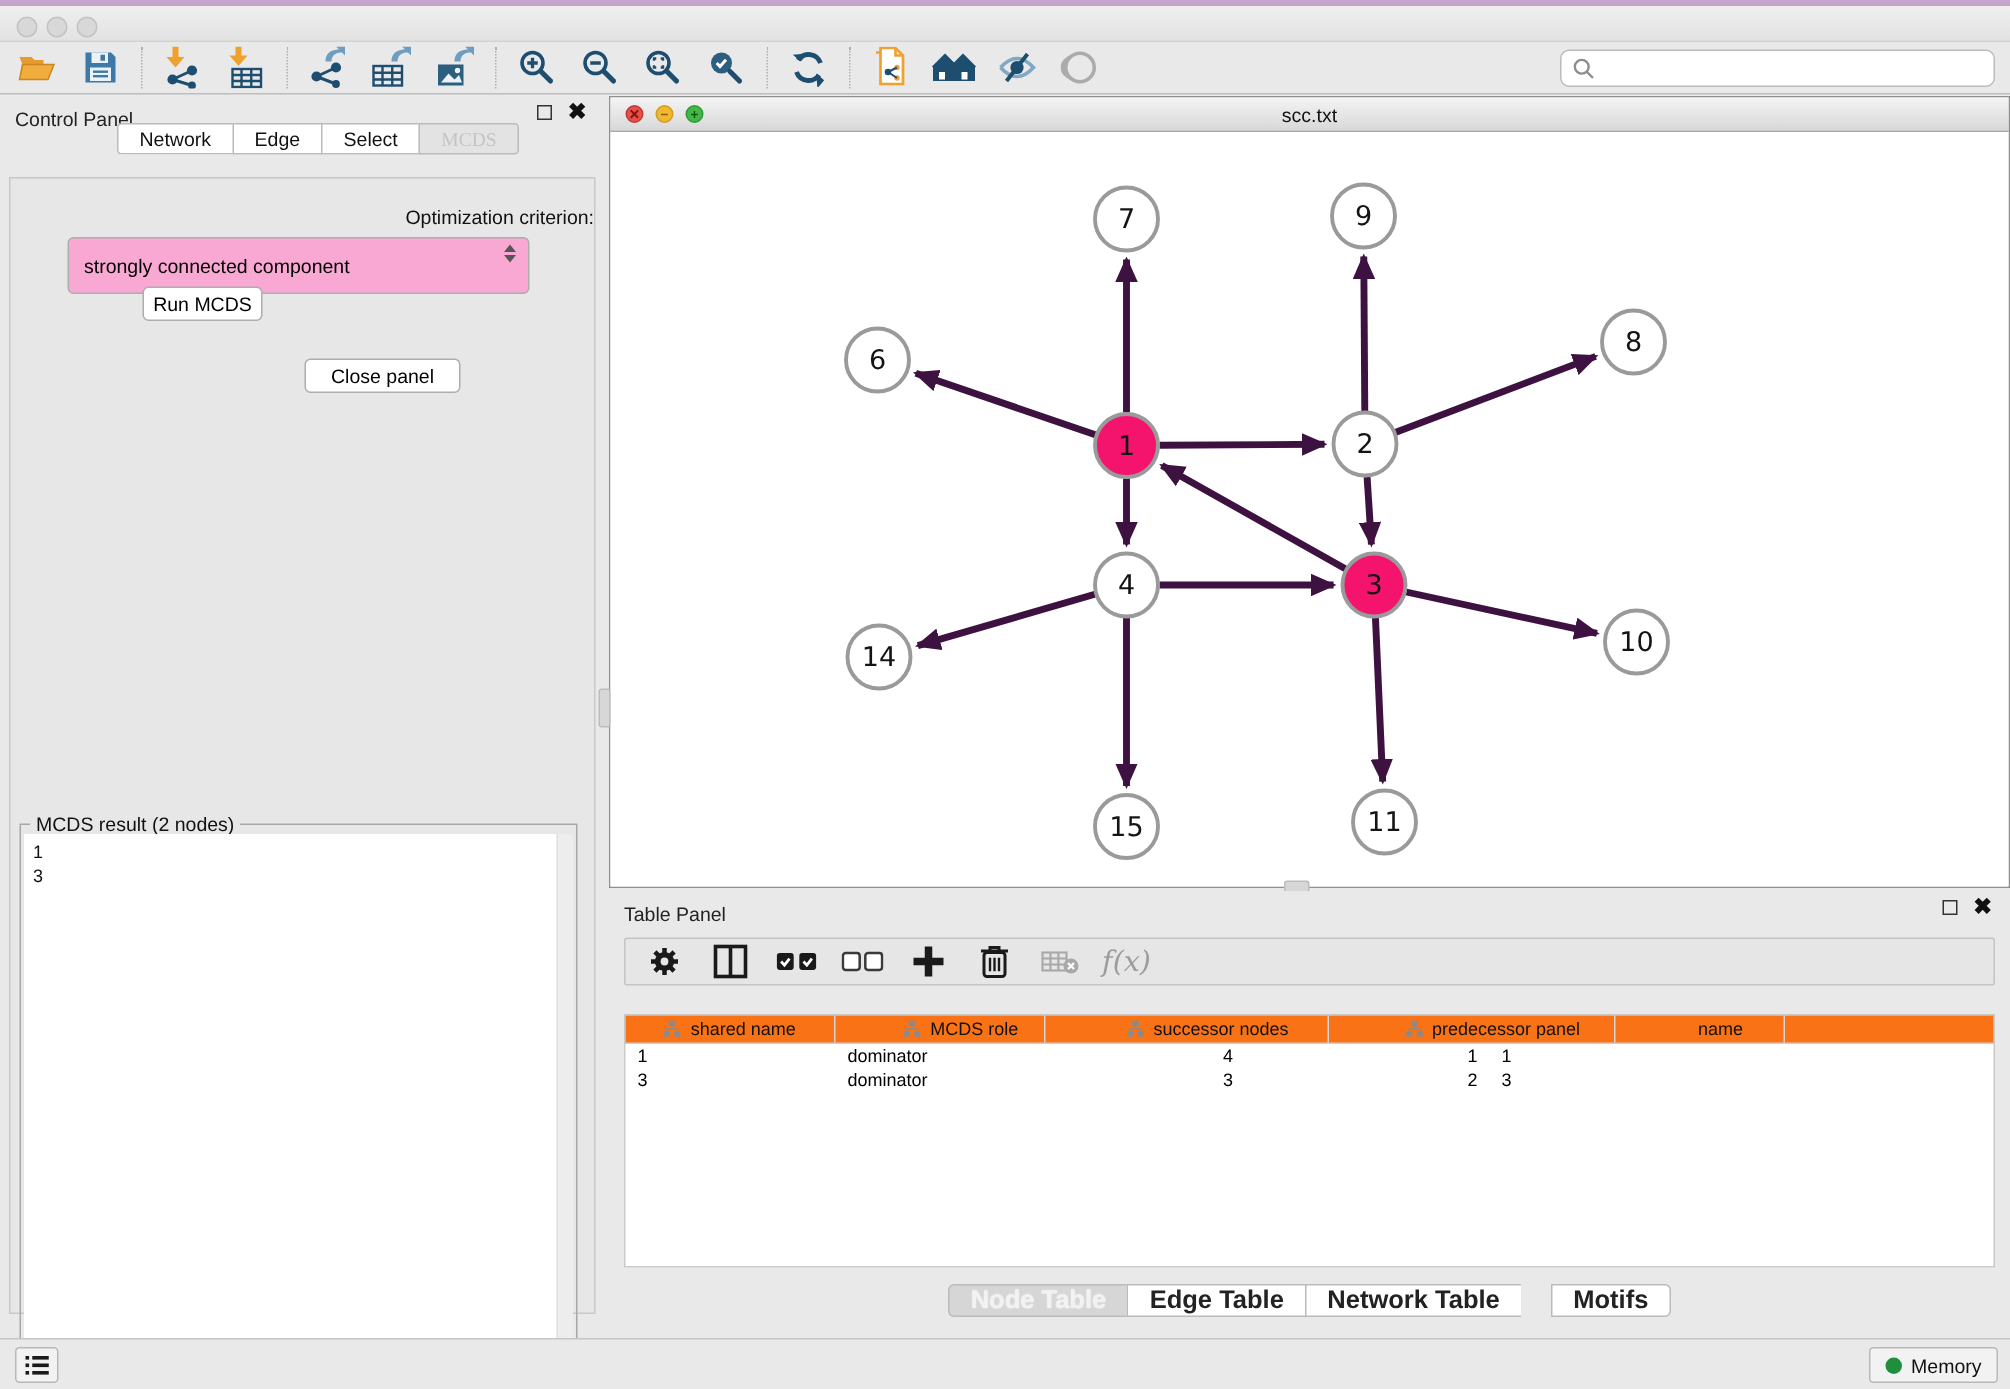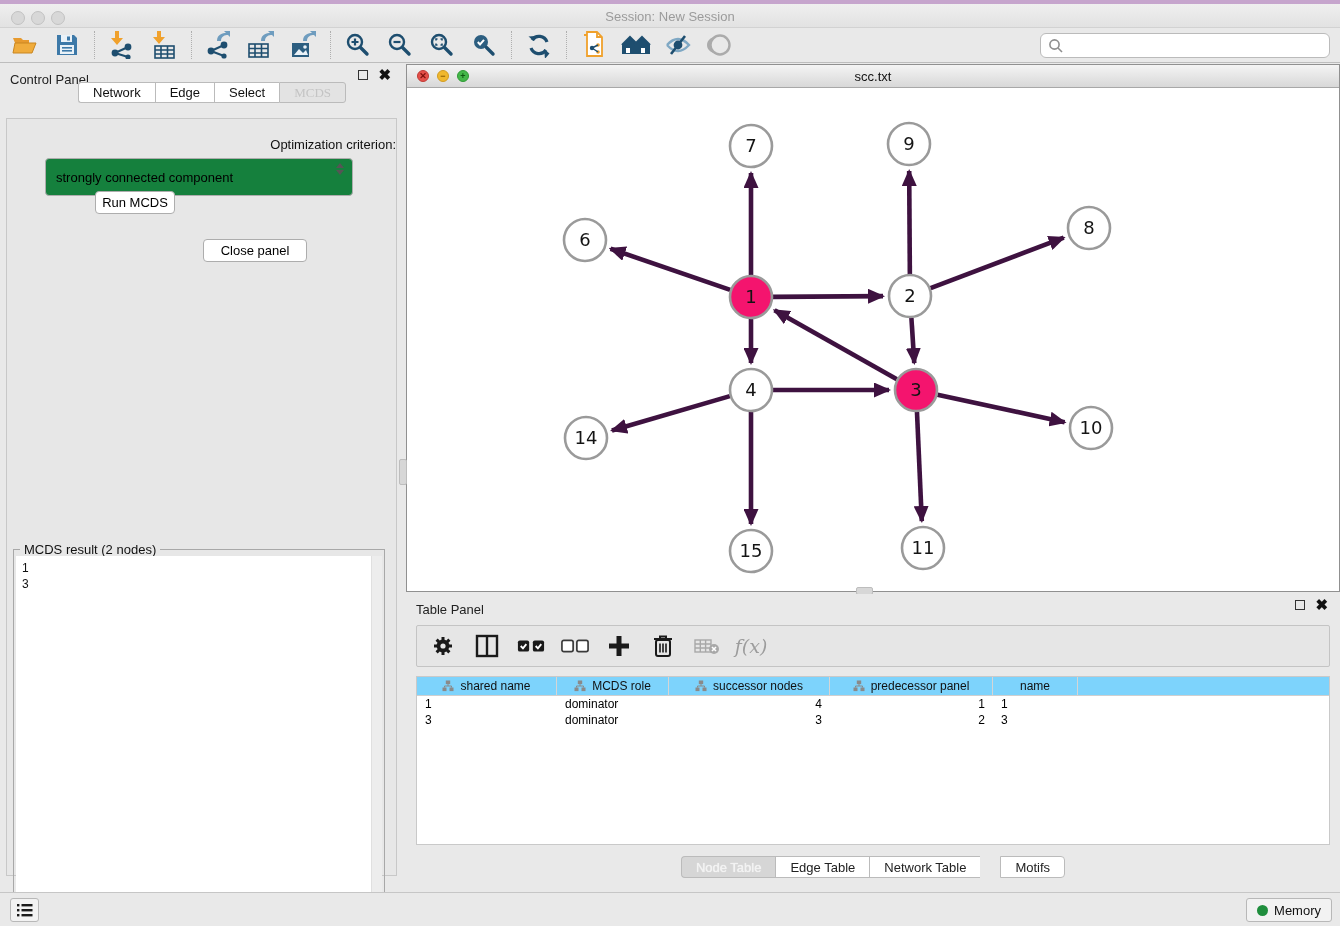--- a/index.html
+++ b/index.html
@@ -26,21 +26,21 @@
   .panel-btns { position:absolute; right:12px; top:6px; display:flex; gap:10px; align-items:center; }
   .float-box { width:10px; height:10px; border:1.5px solid #333; display:inline-block; cursor:pointer; }
   .close-x { font-size:15px; font-weight:bold; color:#111; line-height:10px; cursor:pointer; }
   .cp-tabs { position:absolute; left:78px; top:18px; display:flex; }
   .cp-tab { height:21px; padding:0 14px; font-size:13px; background:#fff; border:1px solid #BBB; border-right:none; display:flex; align-items:center; color:#111; cursor:pointer; }
   .cp-tab:first-child { border-radius:3px 0 0 3px; }
   .cp-tab:last-child { border-right:1px solid #BBB; border-radius:0 3px 3px 0;font-family:Liberation Serif, serif; }
   .cp-tab.active { background:#E3E3E3; color:#C4C4C4; }
   .cp-body { position:absolute; left:6px; top:54px; width:391px; height:758px; background:#E7E7E7; border:1px solid #C8C8C8; }
   .opt-label { position:absolute; left:0; right:0; top:18px; text-align:right; font-size:13px; color:#111; }
-  .criterion { position:absolute; left:38px; top:39px; width:308px; height:38px; background:#15803d; border:1px solid #ADADAD; border-radius:4px; font-size:13px; display:flex; align-items:center; padding-left:10px; cursor:pointer; }
+  .criterion { position:absolute; left:38px; top:39px; width:308px; height:38px; background:#f9a8d4; border:1px solid #ADADAD; border-radius:4px; font-size:13px; display:flex; align-items:center; padding-left:10px; cursor:pointer; }
   .stepper { position:absolute; right:8px; top:4px; display:flex; flex-direction:column; gap:2px; }
   .tri-up { width:0; height:0; border-left:4px solid transparent; border-right:4px solid transparent; border-bottom:5px solid #555; }
   .tri-dn { width:0; height:0; border-left:4px solid transparent; border-right:4px solid transparent; border-top:5px solid #555; }
   .cp-btn { position:absolute; top:72px; height:23px; background:#fff; border:1px solid #ADADAD; border-radius:4px; font-size:13px; font-family:"Liberation Sans",sans-serif; cursor:pointer; }
   .result-group { position:absolute; left:6px; top:430px; width:372px; height:380px; border:1px solid #A8A8A8; }
   .result-legend { position:absolute; left:6px; top:-8px; background:#E7E7E7; padding:0 4px; font-size:13px; color:#111; }
   .result-area { position:absolute; left:2px; top:6px; right:2px; bottom:2px; background:#fff; font-size:12px; color:#111; padding:4px 2px 2px 6px; }
   .result-scroll { position:absolute; right:0; top:0; bottom:0; width:11px; background:#EDEDED; border-left:1px solid #E0E0E0; }
   .result-line { line-height:16px; }
 
@@ -51,32 +51,32 @@
   .tl { position:absolute; top:5px; width:12px; height:12px; border-radius:50%; font-size:9px; font-weight:bold; display:flex; align-items:center; justify-content:center; cursor:pointer; }
   .tl.red { background:#E5504A; border:1px solid #C03B36; color:#7E100D; }
   .tl.yellow { background:#F0B82E; border:1px solid #D29C22; color:#8A5D00; }
   .tl.green { background:#44B749; border:1px solid #2F9A35; color:#0E5A12; }
   .net-canvas { position:absolute; left:0; top:23px; width:932px; height:503px; background:#fff; }
   .splitter-v { position:absolute; left:-8px; top:394px; width:8px; height:26px; background:#D7D7D7; border:1px solid #BDBDBD; border-radius:2px; cursor:ew-resize; }
   .splitter-h { position:absolute; left:449px; bottom:-4px; width:17px; height:8px; background:#D7D7D7; border:1px solid #BDBDBD; border-radius:2px; cursor:ns-resize; }
 
   
   .table-panel { position:absolute; left:406px; top:594px; width:934px; height:290px; background:#E9E9E9; }
-  .tp-toolbar { position:absolute; left:10px; top:31px; width:914px; height:42px; background:#E6E6E6; border:1px solid #C4C4C4; border-radius:2px; display:flex; align-items:center; padding-left:12px; gap:16px; }
+  .tp-toolbar { position:absolute; left:10px; top:31px; width:914px; height:32px; background:#E6E6E6; border:1px solid #C4C4C4; border-radius:2px; display:flex; align-items:center; padding-left:12px; gap:16px; }
   .tp-icon { width:28px; height:28px; display:flex; align-items:center; justify-content:center; cursor:pointer; }
   .tp-icon.disabled { cursor:default; }
   .fx { font-family:"DejaVu Serif", serif; font-style:italic; font-size:19px; color:#9C9C9C; }
   .tbl { position:absolute; left:10px; top:82px; width:914px; height:169px; background:#fff; border:1px solid #C9C9C9; font-size:12px; }
-  .tbl-head { display:flex; height:19px; background:#7dd3fc; border-bottom:1px solid #CFCFCF; }
+  .tbl-head { display:flex; height:19px; background:#f97316; border-bottom:1px solid #CFCFCF;gap:28px; }
   .th { display:flex; align-items:center; justify-content:center; gap:6px; border-right:1px solid #D5D5D5; color:#111; position:relative; }
   .tbl-row { display:flex; height:16px; align-items:center; }
   .td { padding:0 8px; overflow:hidden; white-space:nowrap; }
   .ralign { text-align:right; }
   .tp-tabs { position:absolute; left:0; right:0; top:262px; display:flex; justify-content:center; }
-  .tp-tab { height:22px; padding:0 14px; font-size:13px; font-weight:normal; background:#fff; border:1px solid #BBB; border-right:none; display:flex; align-items:center; color:#222; cursor:pointer; }
+  .tp-tab { height:22px; padding:0 14px; font-size:17px; font-weight:bold; background:#fff; border:1px solid #BBB; border-right:none; display:flex; align-items:center; color:#222; cursor:pointer; }
   .tp-tab:first-child { border-radius:4px 0 0 4px; }
   .tp-tab:last-child { border-right:1px solid #BBB; border-radius:0 4px 4px 0;margin-left:20px; }
   .tp-tab.active { background:#D6D6D6; color:#F2F2F2; text-shadow:0 0 1px #fff; }
 
   
   .statusbar { position:absolute; left:0; top:892px; width:1340px; height:34px; background:#E9E9E9; border-top:1px solid #C6C6C6; }
   .status-left-btn { position:absolute; left:10px; top:5px; width:29px; height:24px; background:#F2F2F2; border:1px solid #B8B8B8; border-radius:3px; display:flex; align-items:center; justify-content:center; cursor:pointer; }
   .memory-btn { position:absolute; right:8px; top:5px; height:24px; padding:0 10px; background:#F2F2F2; border:1px solid #B8B8B8; border-radius:3px; display:flex; align-items:center; gap:6px; font-size:13px; color:#111; cursor:pointer; }
   .green-dot { width:11px; height:11px; border-radius:50%; background:#1F8E3D; }
   svg { display:block; }
@@ -84,21 +84,20 @@
 </head>
 <body>
 
 <div id="app">
 
   <div class="purple-strip"></div>
   <div class="titlebar">
     <span class="traffic" style="left:11px"></span>
     <span class="traffic" style="left:31px"></span>
     <span class="traffic" style="left:51px"></span>
-    <div class="title-text">Session: New Session</div>
   </div>
 
   <div class="toolbar">
     <div class="tb-icon" style="margin-left:8px">
       <svg width="28" height="24" viewBox="0 0 28 24">
           <path d="M2 5 h8 l2 2 h6 v3 H4 z" fill="#E79A2E"></path>
           <path d="M4 10 h21 l-4 10 H2 z" fill="#F0AC3C" stroke="#C98620" stroke-width="1"></path>
         </svg>
     </div>
     <div class="tb-icon">

